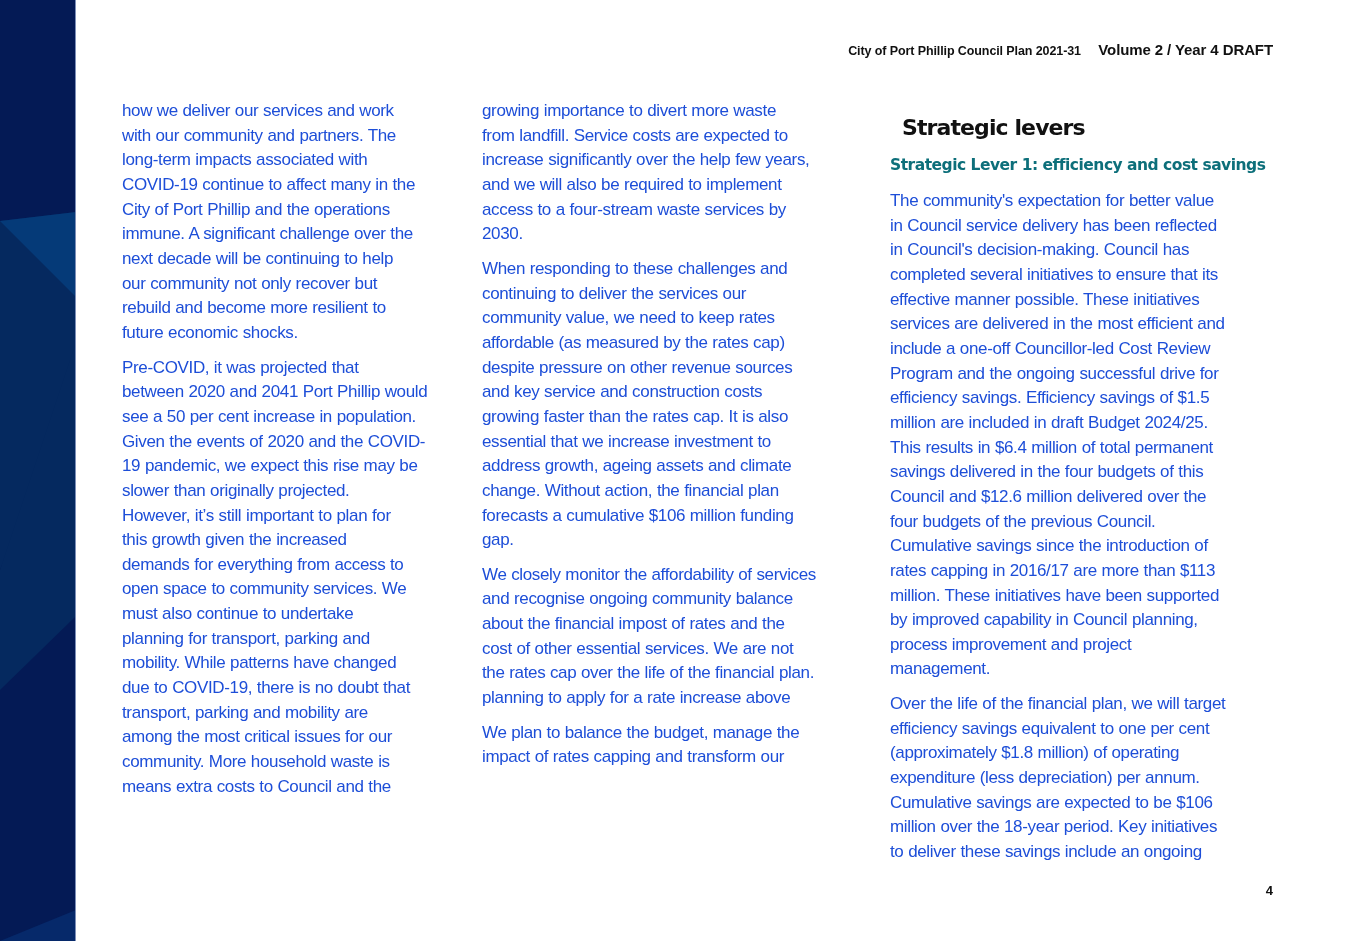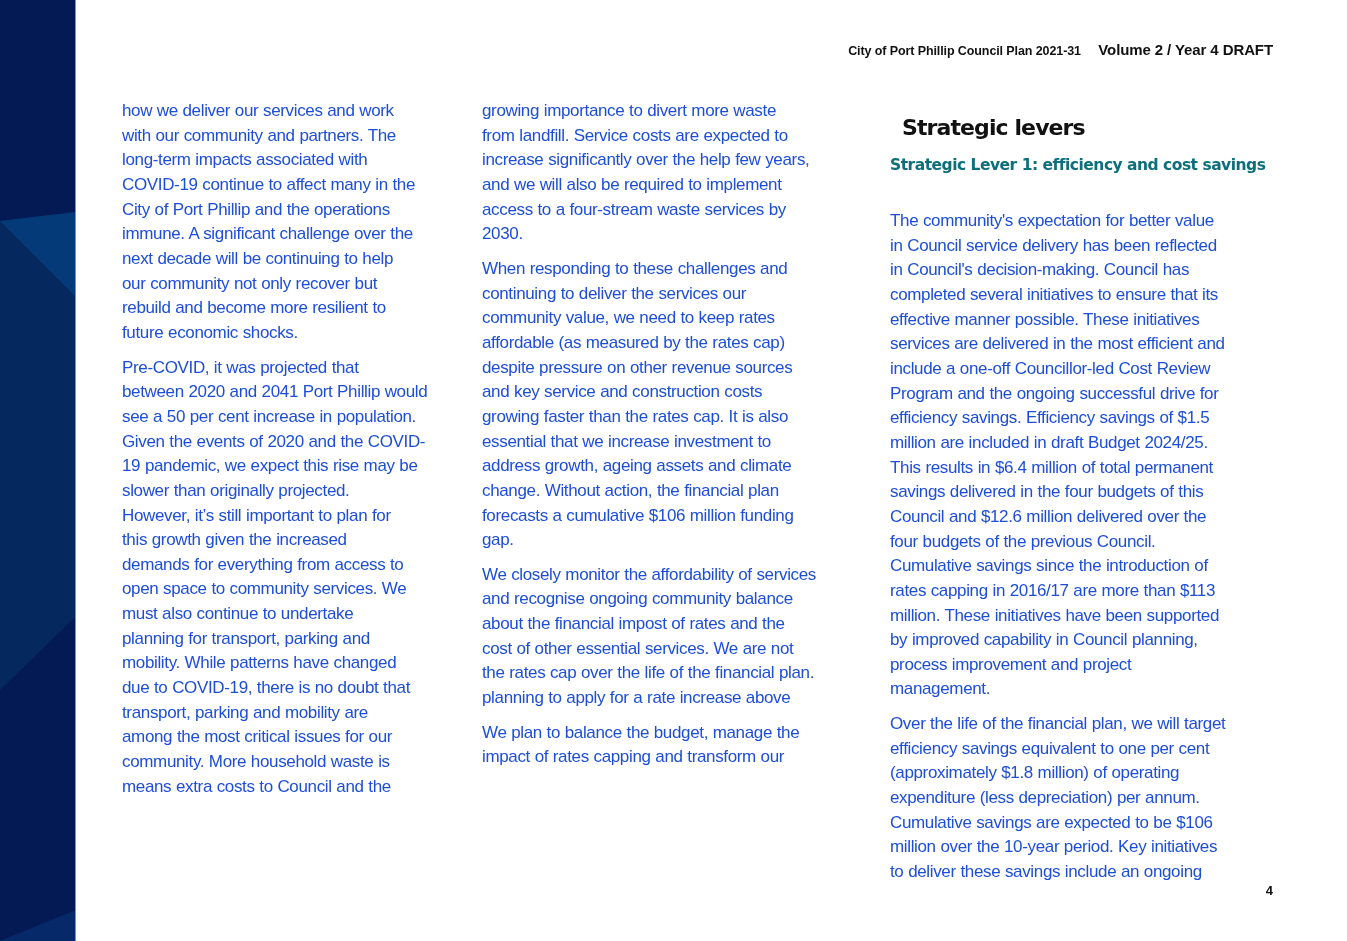--- a/index.html
+++ b/index.html
@@ -66,21 +66,21 @@
     }
     .col p {
       margin: 0 0 10px 0;
     }
     .col .line {
       display: block;
       white-space: nowrap;
     }
     .col1 { left: 122px; width: 345px; }
     .col2 { left: 482px; width: 390px; }
-    .col3 { left: 890px; width: 390px; margin-top: 20px; }
+    .col3 { left: 890px; width: 390px; }
     .h-main {
       margin: 12px;
       font-family: "DejaVu Sans", sans-serif;
       font-weight: bold;
       font-size: 22px;
       letter-spacing: -0.9px;
       color: #111;
       line-height: 34px;
       position: absolute;
       top: 99px;
@@ -227,18 +227,18 @@
       <span class="line">by improved capability in Council planning,</span>
       <span class="line">process improvement and project</span>
       <span class="line">management.</span>
     </p>
     <p>
       <span class="line">Over the life of the financial plan, we will target</span>
       <span class="line">efficiency savings equivalent to one per cent</span>
       <span class="line">(approximately $1.8 million) of operating</span>
       <span class="line">expenditure (less depreciation) per annum.</span>
       <span class="line">Cumulative savings are expected to be $106</span>
-      <span class="line">million over the 10-year period. Key initiatives</span>
+      <span class="line">million over the 18-year period. Key initiatives</span>
       <span class="line">to deliver these savings include an ongoing</span>
     </p>
   </div>
 
 <div class="page-number">4</div>
 
 </body></html>

